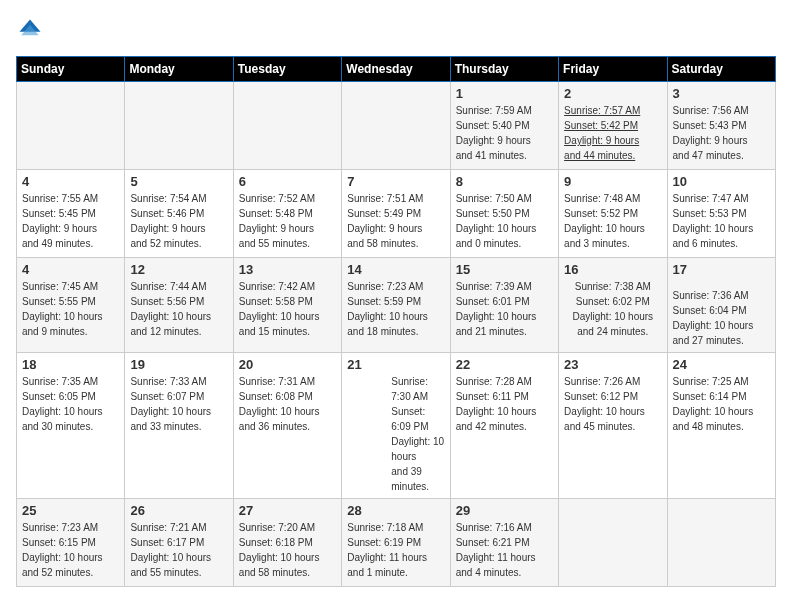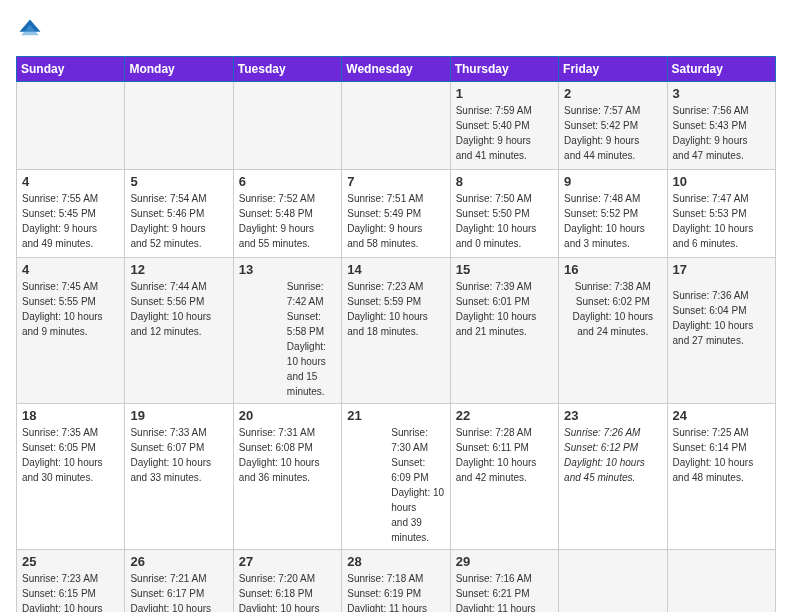--- a/index.html
+++ b/index.html
@@ -47,21 +47,21 @@
     .calendar-subtitle {
       font-size: 15px;
       color: #555;
     }
     table {
       width: 100%;
       border-collapse: collapse;
       table-layout: fixed;
     }
     thead tr th {
-      background: #6d28d9;
+      background: #000000;
       color: #fff;
       font-size: 12px;
       font-weight: bold;
       padding: 5px 4px;
       text-align: left;
       border: 1px solid #1a6bb5;
     }
     tbody tr td {
       vertical-align: top;
       border: 1px solid #ccc;
@@ -135,21 +135,21 @@
         <td class="empty-cell"></td>
         <td>
           <span class="day-number">1</span>
           <div class="day-info" style="white-space: pre-line;">Sunrise: 7:59 AM
 Sunset: 5:40 PM
 Daylight: 9 hours
 and 41 minutes.</div>
         </td>
         <td>
           <span class="day-number">2</span>
-          <div class="day-info" style="white-space: pre-line;">Sunrise: 7:57 AM
+          <div class="day-info" style="white-space: pre-line; text-decoration: underline;">Sunrise: 7:57 AM
 Sunset: 5:42 PM
 Daylight: 9 hours
 and 44 minutes.</div>
         </td>
         <td>
           <span class="day-number">3</span>
           <div class="day-info" style="white-space: pre-line;">Sunrise: 7:56 AM
 Sunset: 5:43 PM
 Daylight: 9 hours
 and 47 minutes.</div>
@@ -216,21 +216,21 @@
         </td>
         <td>
           <span class="day-number">12</span>
           <div class="day-info" style="white-space: pre-line;">Sunrise: 7:44 AM
 Sunset: 5:56 PM
 Daylight: 10 hours
 and 12 minutes.</div>
         </td>
         <td>
           <span class="day-number">13</span>
-          <div class="day-info" style="white-space: pre-line; margin-left: 48px;">Sunrise: 7:42 AM
+          <div class="day-info" style="white-space: pre-line;">Sunrise: 7:42 AM
 Sunset: 5:58 PM
 Daylight: 10 hours
 and 15 minutes.</div>
         </td>
         <td>
           <span class="day-number">14</span>
           <div class="day-info" style="white-space: pre-line;">Sunrise: 7:23 AM
 Sunset: 5:59 PM
 Daylight: 10 hours
 and 18 minutes.</div>
@@ -288,21 +288,21 @@
         </td>
         <td>
           <span class="day-number">22</span>
           <div class="day-info" style="white-space: pre-line;">Sunrise: 7:28 AM
 Sunset: 6:11 PM
 Daylight: 10 hours
 and 42 minutes.</div>
         </td>
         <td>
           <span class="day-number">23</span>
-          <div class="day-info" style="white-space: pre-line; font-style: italic;">Sunrise: 7:26 AM
+          <div class="day-info" style="white-space: pre-line;">Sunrise: 7:26 AM
 Sunset: 6:12 PM
 Daylight: 10 hours
 and 45 minutes.</div>
         </td>
         <td>
           <span class="day-number">24</span>
           <div class="day-info" style="white-space: pre-line;">Sunrise: 7:25 AM
 Sunset: 6:14 PM
 Daylight: 10 hours
 and 48 minutes.</div>

